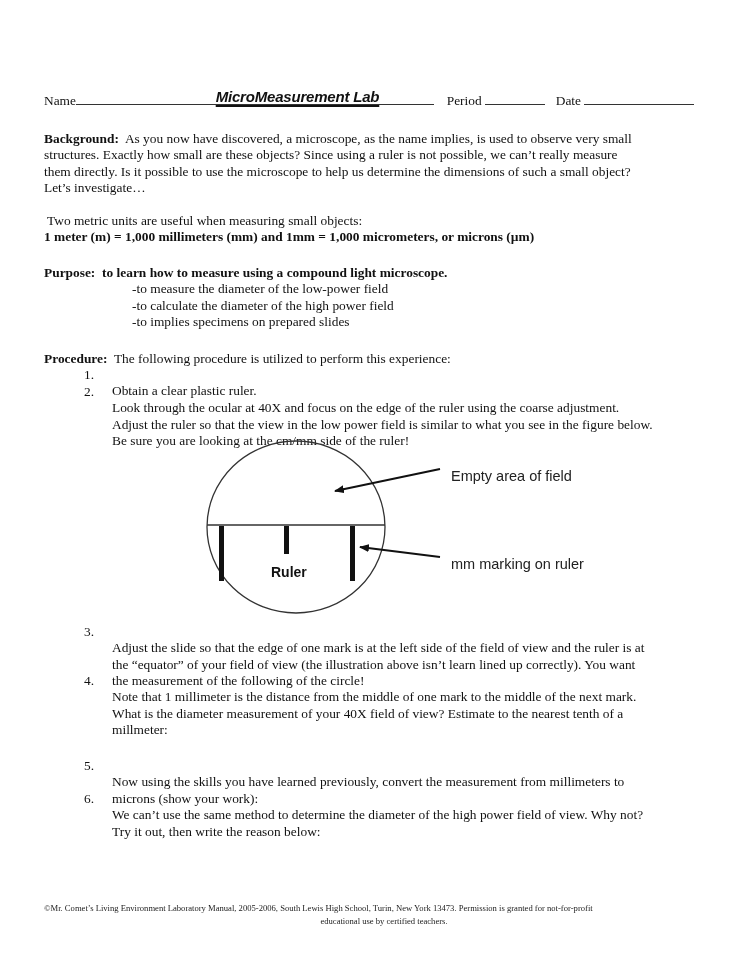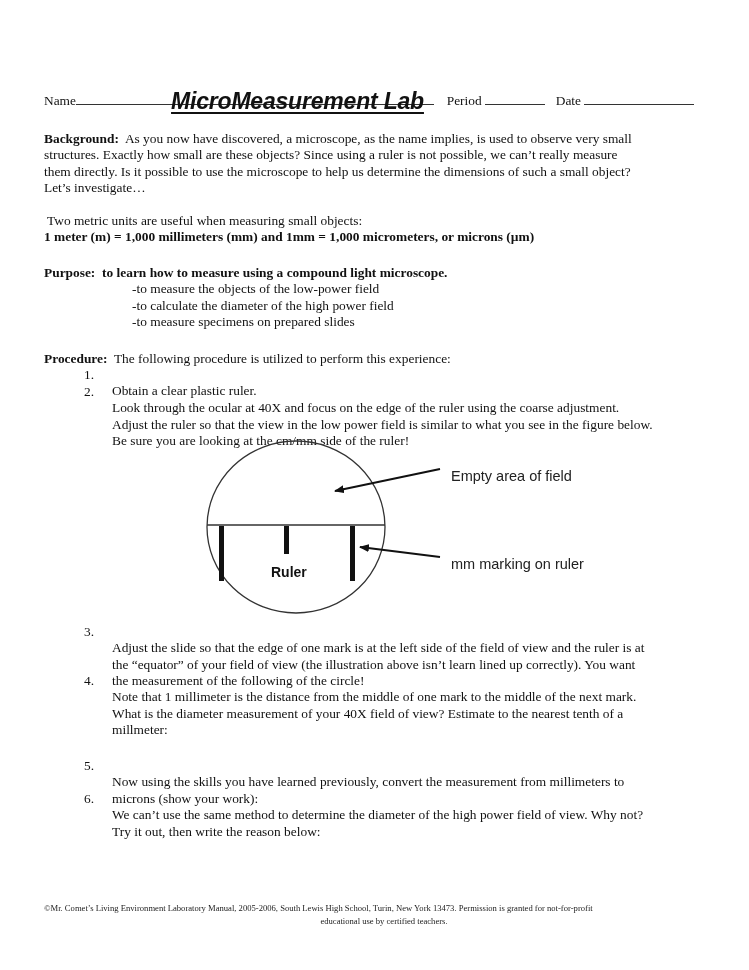--- a/index.html
+++ b/index.html
@@ -4,21 +4,21 @@
 <style>
   html, body { margin: 0; padding: 0; background: #ffffff; }
   body { width: 749px; height: 970px; position: relative; overflow: hidden; color: #111; }
   .serif { font-family: "Liberation Serif", "DejaVu Serif", serif; }
   .sans { font-family: "Liberation Sans", "DejaVu Sans", sans-serif; }
   .abs { position: absolute; }
   .line { font-size: 13.4px; line-height: 16.3px; white-space: nowrap; }
   .header-row { left: 44px; top: 44px; width: 660px; font-size: 13.4px; }
   .header-row span { display: inline-block; margin-top: 48px; }
   .blank { display: inline-block; border-bottom: 1px solid #333; height: 12px; vertical-align: baseline; }
-  .title { left: 0; width: 595px; top: 88px; text-align: center; font-size: 23px; font-weight: bold; font-style: italic; text-decoration: underline; text-decoration-thickness: 2px; text-underline-offset: 3px; letter-spacing: -0.2px; }
+  .title { left: 0; width: 595px; top: 88px; text-align: center; font-size: 15px; font-weight: bold; font-style: italic; text-decoration: underline; text-decoration-thickness: 2px; text-underline-offset: 3px; letter-spacing: -0.2px; }
   b { font-weight: bold; }
   .para { left: 44px; width: 670px; font-size: 13.4px; line-height: 16.3px; }
   .num { display: inline-block; width: 28px; }
   .item { left: 84px; width: 630px; font-size: 13.4px; line-height: 16.3px; }
   .item .text { position: absolute; left: 28px; width: 606px; }
   .footer { left: 44px; top: 902px; width: 680px; font-size: 8.6px; line-height: 13px; color: #222; }
   svg text { font-family: "Liberation Sans", "DejaVu Sans", sans-serif; }
 </style>
 </head>
 <body>
@@ -42,23 +42,23 @@
   <div class="line">Let’s investigate…</div>
 </div>
 
 <div class="abs para serif" style="top:213px;">
   <div class="line" style="padding-left:3px;">Two metric units are useful when measuring small objects:</div>
   <div class="line"><b>1 meter (m)  =  1,000 millimeters (mm)  and  1mm  =  1,000 micrometers, or microns (µm)</b></div>
 </div>
 
 <div class="abs para serif" style="top:265px;">
   <div class="line"><b>Purpose:</b>&nbsp; <b>to learn how to measure using a compound light microscope.</b></div>
-  <div class="line" style="padding-left:88px;">-to measure the objects of the low-power field</div>
+  <div class="line" style="padding-left:88px;">-to measure the diameter of the low-power field</div>
   <div class="line" style="padding-left:88px;">-to calculate the diameter of the high power field</div>
-  <div class="line" style="padding-left:88px;">-to measure specimens on prepared slides</div>
+  <div class="line" style="padding-left:88px;">-to implies specimens on prepared slides</div>
 </div>
 
 <div class="abs para serif" style="top:351px;">
   <div class="line"><b>Procedure:</b>&nbsp; <span>The following procedure is utilized to perform this experience:</span></div>
 </div>
 
 <div class="abs item serif" style="top:367px;">
   <span class="num">1.</span>
   <div class="text">
     <div class="line">Obtain a clear plastic ruler.</div>

